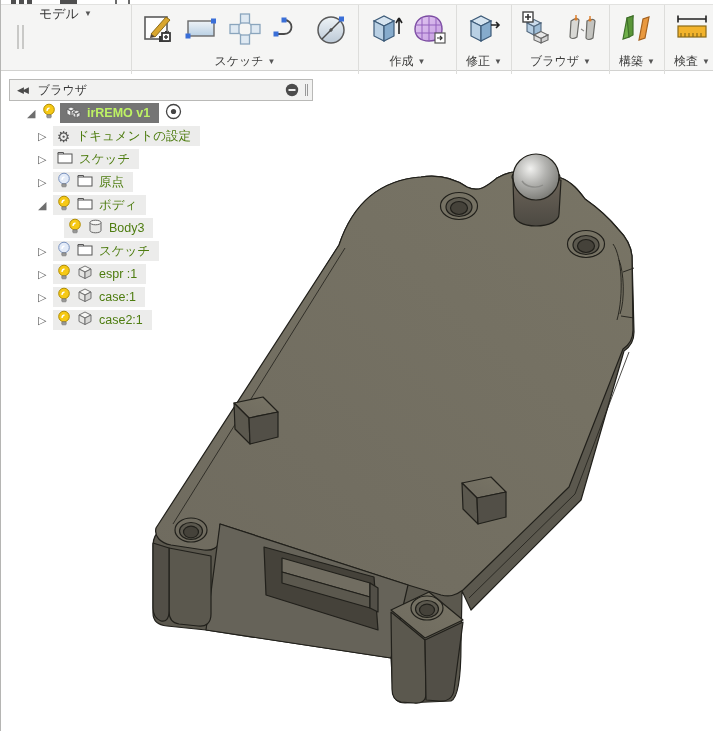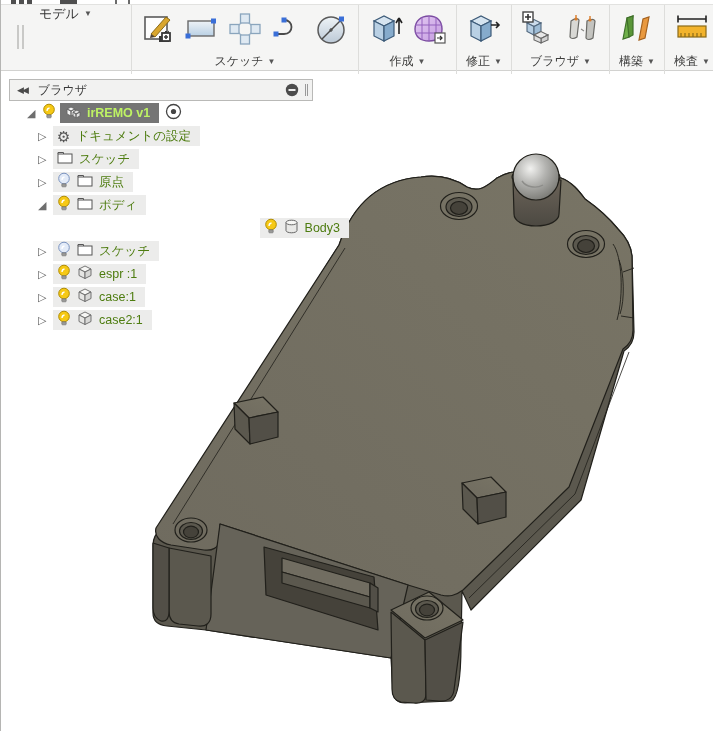--- a/index.html
+++ b/index.html
@@ -451,21 +451,21 @@
         <svg width="16" height="13" viewBox="0 0 16 13">
               <path d="M1,3 L1,1.5 L6.5,1.5 L6.5,3" fill="#fff" stroke="#555" stroke-width="1"></path>
               <rect x="1" y="3" width="14" height="9" fill="#fff" stroke="#555" stroke-width="1"></rect>
             </svg>
       </span>
 
       <span class="row-label">ボディ</span>
     </span>
 
   </div>
-      <div class="trow" style="padding-left: 40px; justify-content: flex-end;">
+      <div class="trow" style="padding-left: 40px;">
     <span class="arrow"></span>
 
     <span class="chip">
       <span class="bulb-inside bulbslot"><svg width="14" height="17" viewBox="0 0 14 17">
               <circle cx="7" cy="6.5" r="5.3" fill="var(--c-bulb-yellow)" stroke="#b08c00" stroke-width="1"></circle>
               <path d="M5,8 C5,6.2 6,5.2 7.5,5" fill="none" stroke="#fff" stroke-width="1.3"></path>
               <rect x="4.8" y="11.8" width="4.4" height="3" rx="0.8" fill="#9a9a98" stroke="#777" stroke-width="0.7"></rect>
             </svg></span>
 
       <span class="row-icon icon-cylinder">

